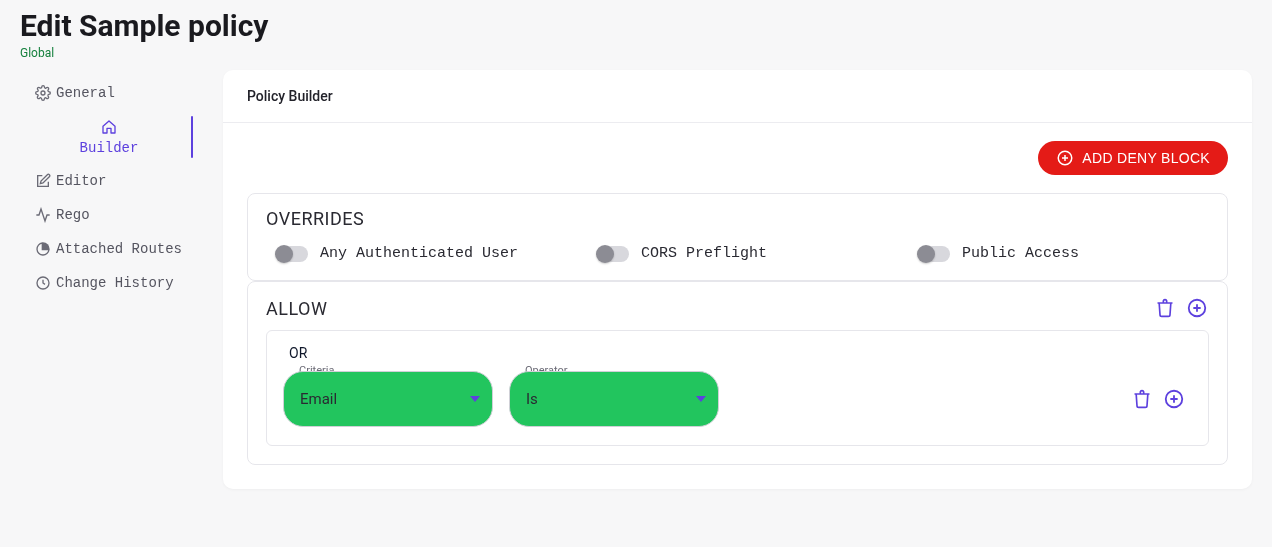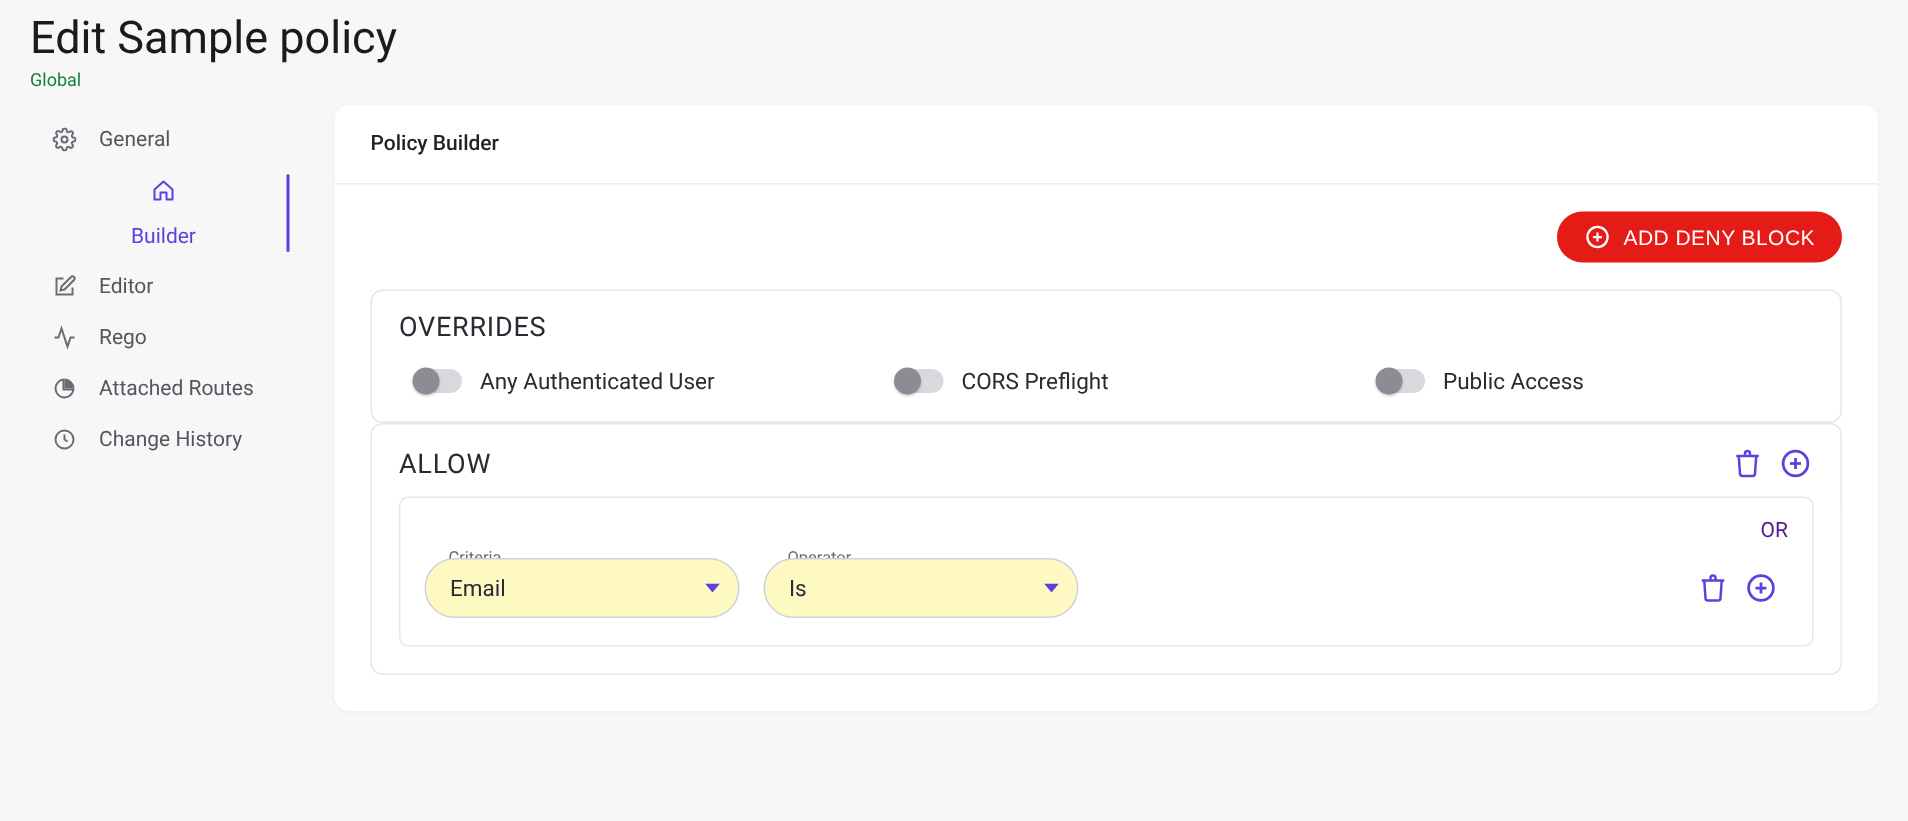--- a/index.html
+++ b/index.html
@@ -12,21 +12,21 @@
     overflow: hidden;
   }
   .page {
     padding: 8px 20px 20px 20px;
   }
   .header {
     margin-bottom: 10px;
   }
   .page-title {
     font-size: 30px;
-    font-weight: 400;
+    font-weight: 700;
     color: #1a1a1f;
     line-height: 1.2;
   }
   .page-subtitle {
     font-size: 12px;
     color: #15803d;
     margin-top: 2px;
   }
   .layout {
     display: flex;
@@ -34,27 +34,28 @@
     align-items: flex-start;
   }
   .sidebar {
     width: 175px;
     flex: 0 0 175px;
     padding-top: 6px;
   }
   .side-item {
     display: flex;
     align-items: center;
-    gap: 14px;
+    gap: 4px;
     padding: 8px 8px 8px 14px;
     font-size: 14px;
     color: #555560;
     cursor: pointer;
     border-right: 3px solid transparent;
     position: relative;
+    font-family: Liberation Mono, monospace;
   }
   .side-item.active {
     color: #5d41de;
     flex-direction: column;
   }
   .side-item.active::after {
     content: "";
     position: absolute;
     right: -1px;
     top: 6px;
@@ -147,20 +148,21 @@
     display: flex; align-items: center; justify-content: center;
     cursor: pointer;
     color: #5d41de;
     border: none;
     background: transparent;
   }
   .overrides-row {
     display: flex;
     gap: 40px;
     padding: 6px 10px 0 10px;
+    font-family: Liberation Mono, monospace;
   }
   .override-item {
     flex: 1;
     display: flex;
     align-items: center;
     gap: 12px;
   }
   .toggle {
     position: relative;
     width: 32px;
@@ -184,24 +186,23 @@
     color: #2a2a32;
   }
 
   .rule-card {
     border: 1px solid #e6e6eb;
     border-radius: 6px;
     padding: 14px 16px 18px 16px;
   }
   .rule-or {
     font-size: 14px;
-    color: #4c1d95;
+    color: #0f172a;
     margin-left: 6px;
     margin-bottom: 10px;
-    text-align: right;
   }
   .rule-row {
     display: flex;
     align-items: center;
     gap: 16px;
   }
   .field-wrap {
     position: relative;
     flex: 0 0 auto;
   }
@@ -209,24 +210,24 @@
     position: absolute;
     top: -7px;
     left: 12px;
     background: #fff;
     padding: 0 4px;
     font-size: 11px;
     color: #6b6b76;
   }
   .field-label.focus { color: #5d41de; }
   .select-box, .input-box {
-    height: 40px;
+    height: 56px;
     border: 1px solid #d0d0d7;
     border-radius: 20px;
-    background: #fef9c3;
+    background: #22c55e;
     font-size: 15px;
     color: #2a2a32;
     padding: 0 40px 0 16px;
     display: flex;
     align-items: center;
     cursor: pointer;
   }
   .select-box { width: 210px; position: relative; }
   .select-box .caret {
     position: absolute;

